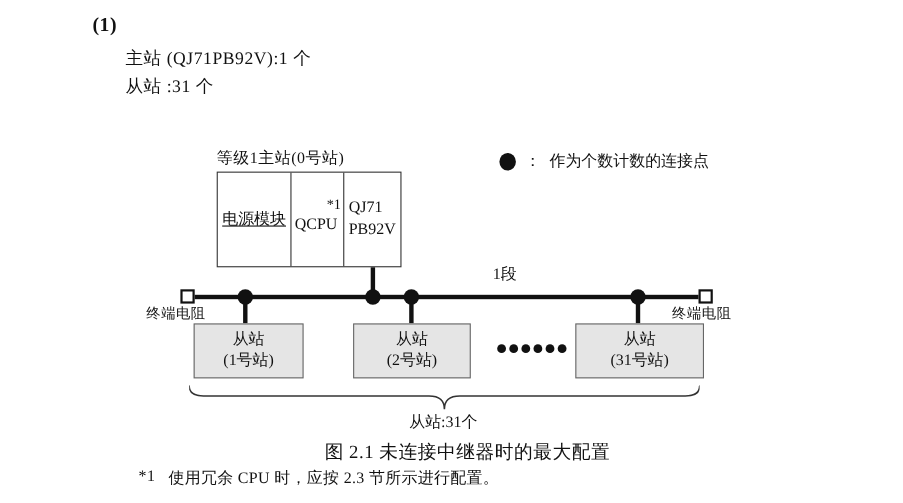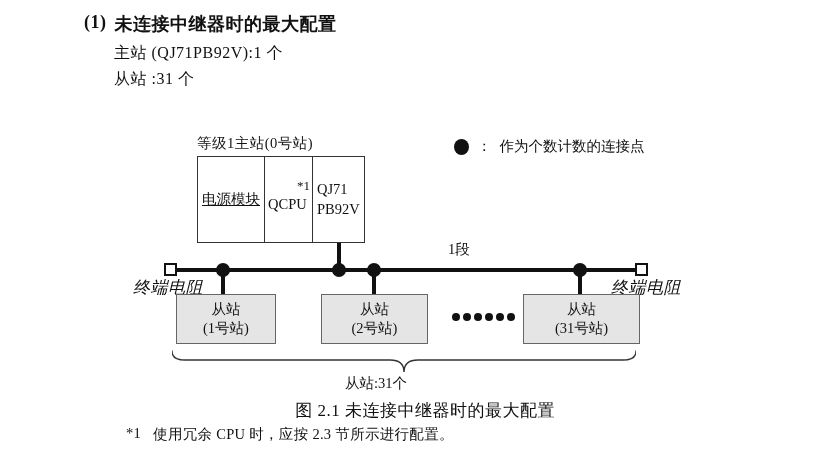--- a/index.html
+++ b/index.html
@@ -30,44 +30,43 @@
   .cell-cpu { width: 48px; border-right: 1.5px solid #333333; position: relative; }
   .cpu-name { position: absolute; left: 3px; top: 39px; }
   .cpu-note { position: absolute; right: 2px; top: 21px; font-size: 13px; }
   .cell-net { flex: 1; display: flex; flex-direction: column; justify-content: center; padding-left: 4px; line-height: 1.35; }
 
   
   .bus-line { left: 176px; top: 268px; width: 460px; height: 4px; background: #111; }
   .drop { width: 4px; background: #111; }
   .node-dot { width: 14px; height: 14px; border-radius: 50%; background: #111; z-index: 3; }
   .term-square { width: 13px; height: 13px; border: 2px solid #111; background: #fff; z-index: 2; }
-  .term-label { font-size: 17px; letter-spacing: 0.5px; font-style: italic; }
+  .term-label { font-size: 13px; letter-spacing: 0.5px; }
   .segment-label { left: 448px; top: 240px; font-size: 14.5px; }
 
   
   .slave-box { top: 294px; height: 50px; border: 1.5px solid #666666; background: #e5e5e5;
     display: flex; flex-direction: column; align-items: center; justify-content: center;
     font-size: 14.5px; line-height: 1.3; text-align: center; }
   .ellipsis { left: 452px; top: 313px; display: flex; gap: 3px; align-items: center; }
   .ellipsis span { width: 8px; height: 8px; border-radius: 50%; background: #111; display: block; }
 
   
   .brace-wrap { left: 172px; top: 350px; width: 464px; height: 24px; }
-  .count-label { left: 316px; top: 374px; width: 120px; text-align: center; font-size: 14.5px; }
+  .count-label { left: 343px; top: 374px; width: 120px; text-align: center; font-size: 14.5px; }
   .caption { left: 275px; top: 399px; width: 300px; text-align: center; font-weight: normal; font-size: 17px; letter-spacing: 0.5px; }
   .footnote { left: 126px; top: 425px; display: flex; gap: 12px; font-size: 14.5px; letter-spacing: 0.3px; }
 </style>
 </head>
 <body>
 
 <div id="canvas">
 
   <div class="abs heading">
     <span>(1)</span>
-    <span>未连接中继器时的最大配置</span>
   </div>
   <div class="abs spec spec1">主站 (QJ71PB92V):1 个</div>
   <div class="abs spec spec2">从站 :31 个</div>
 
   <div class="abs legend">
     <span class="legend-dot"></span>
     <span>：</span>
     <span>作为个数计数的连接点</span>
   </div>
 

